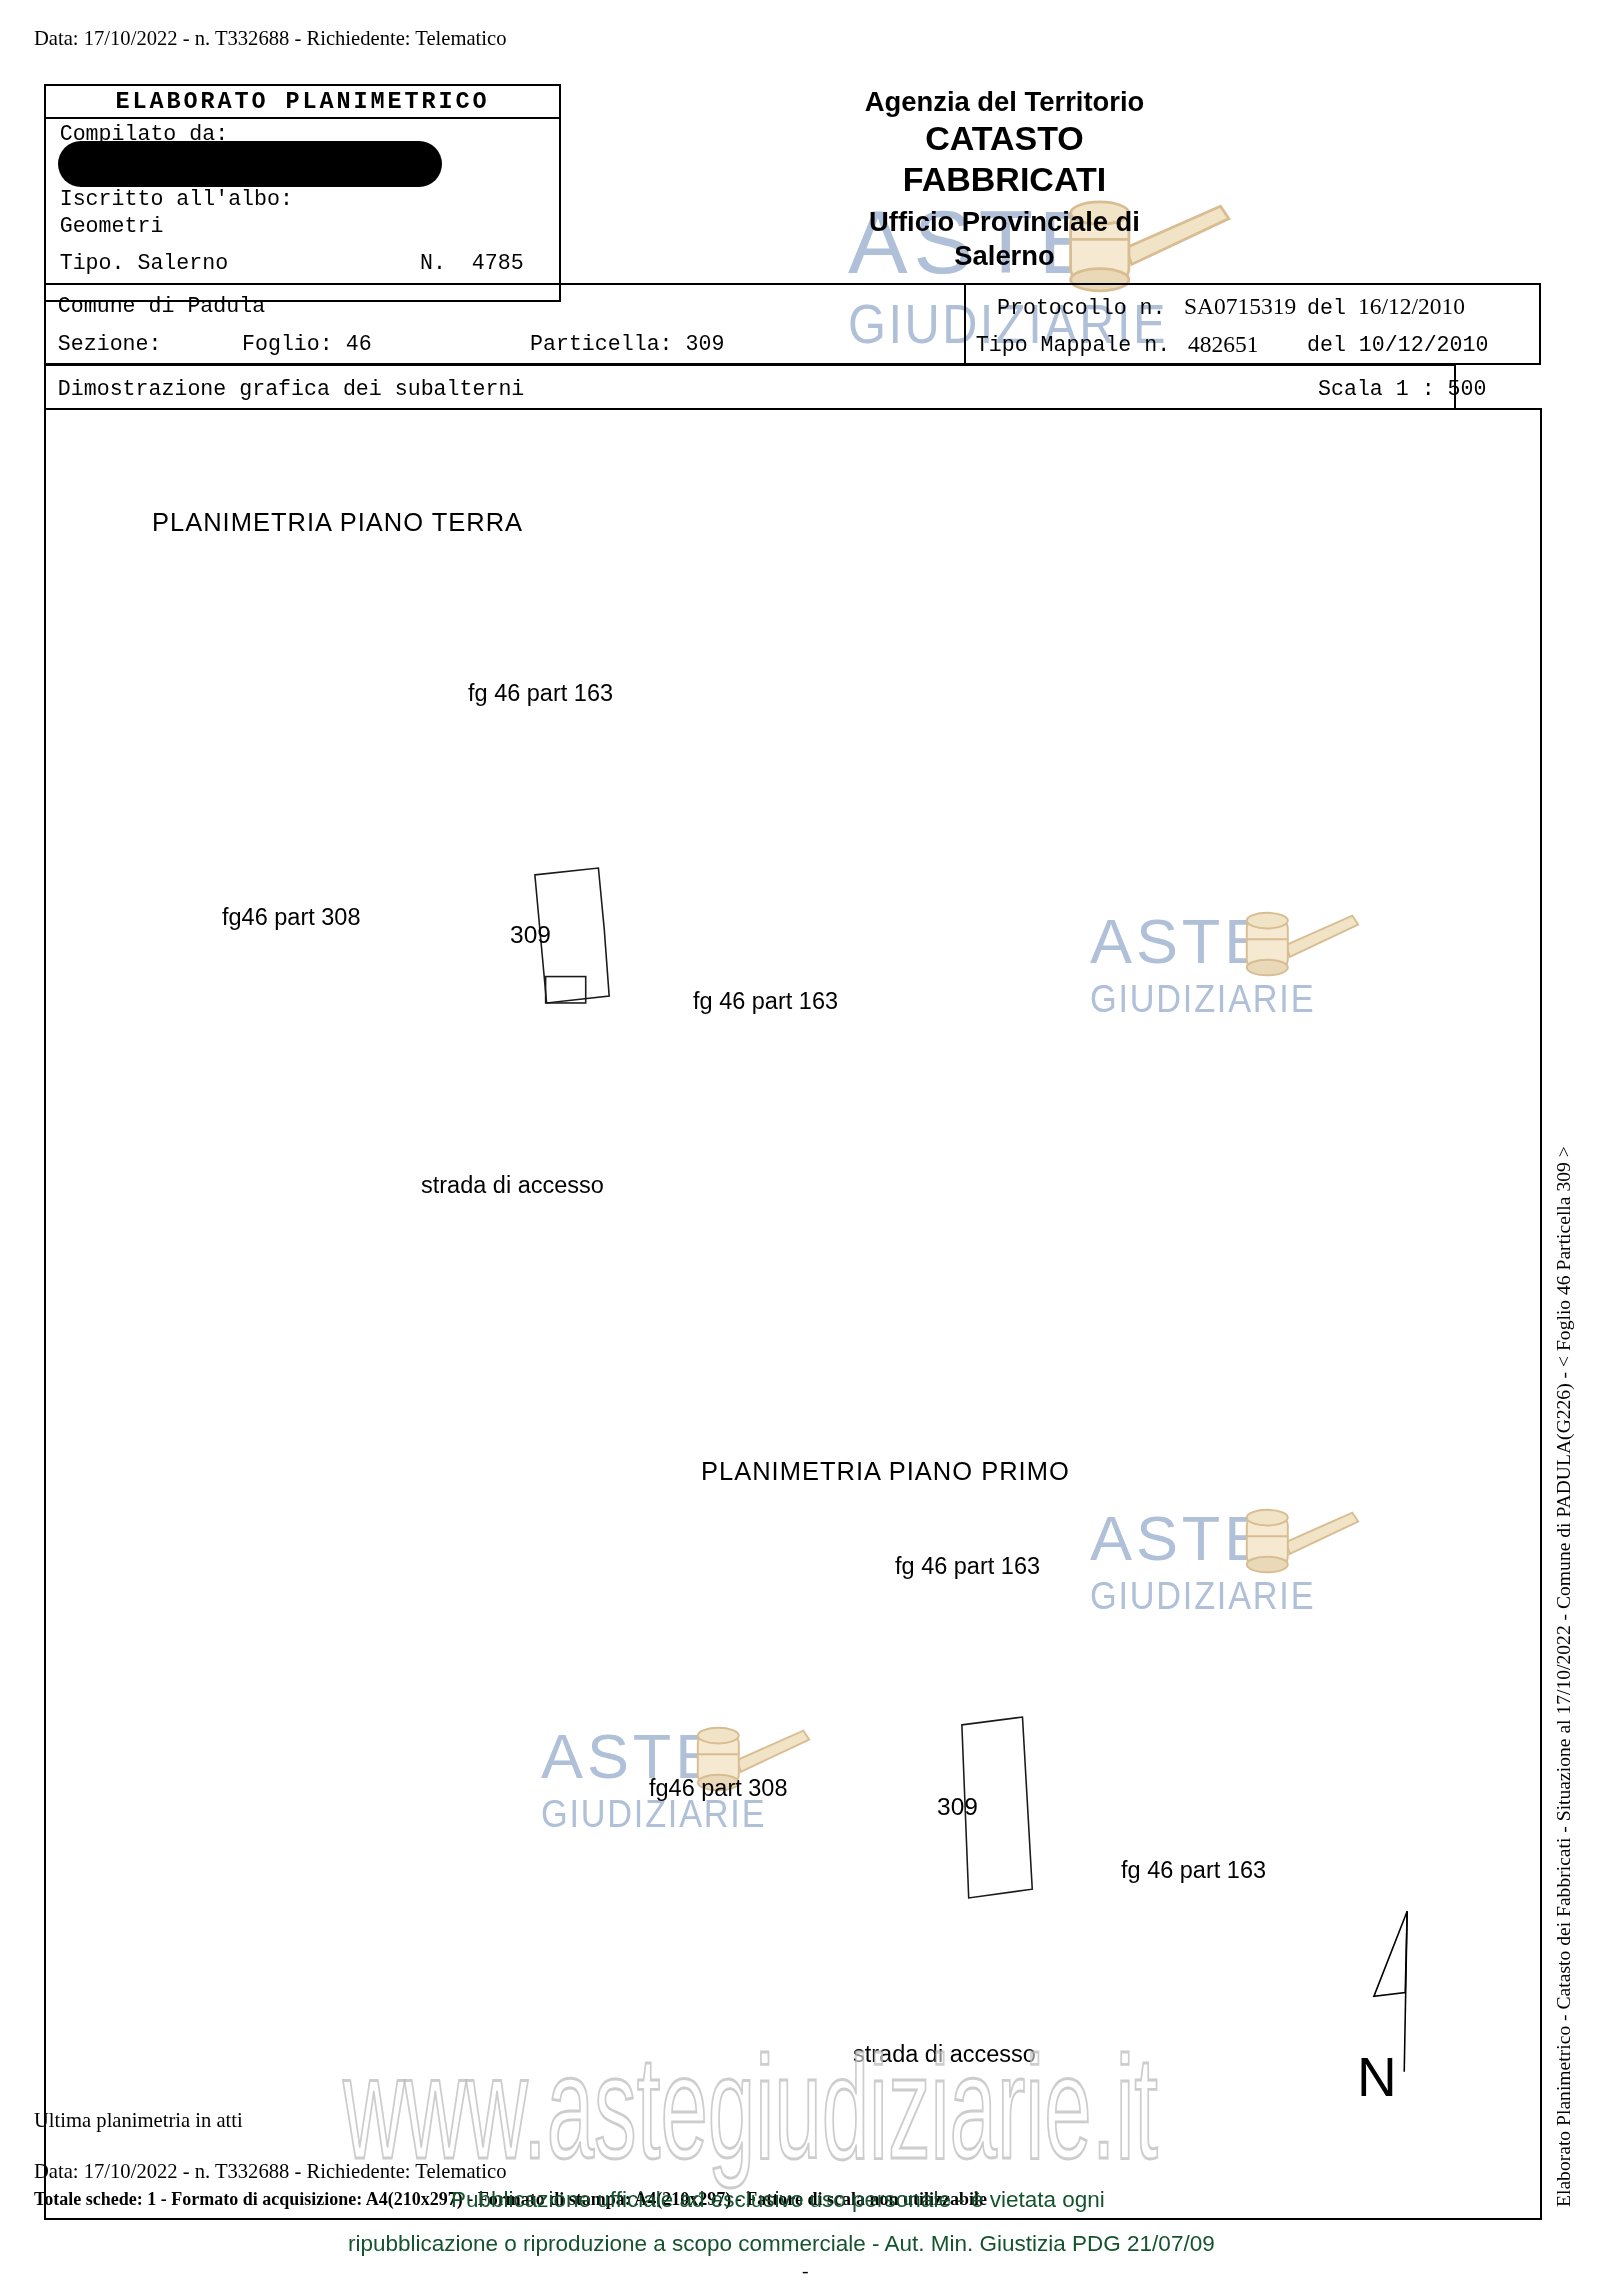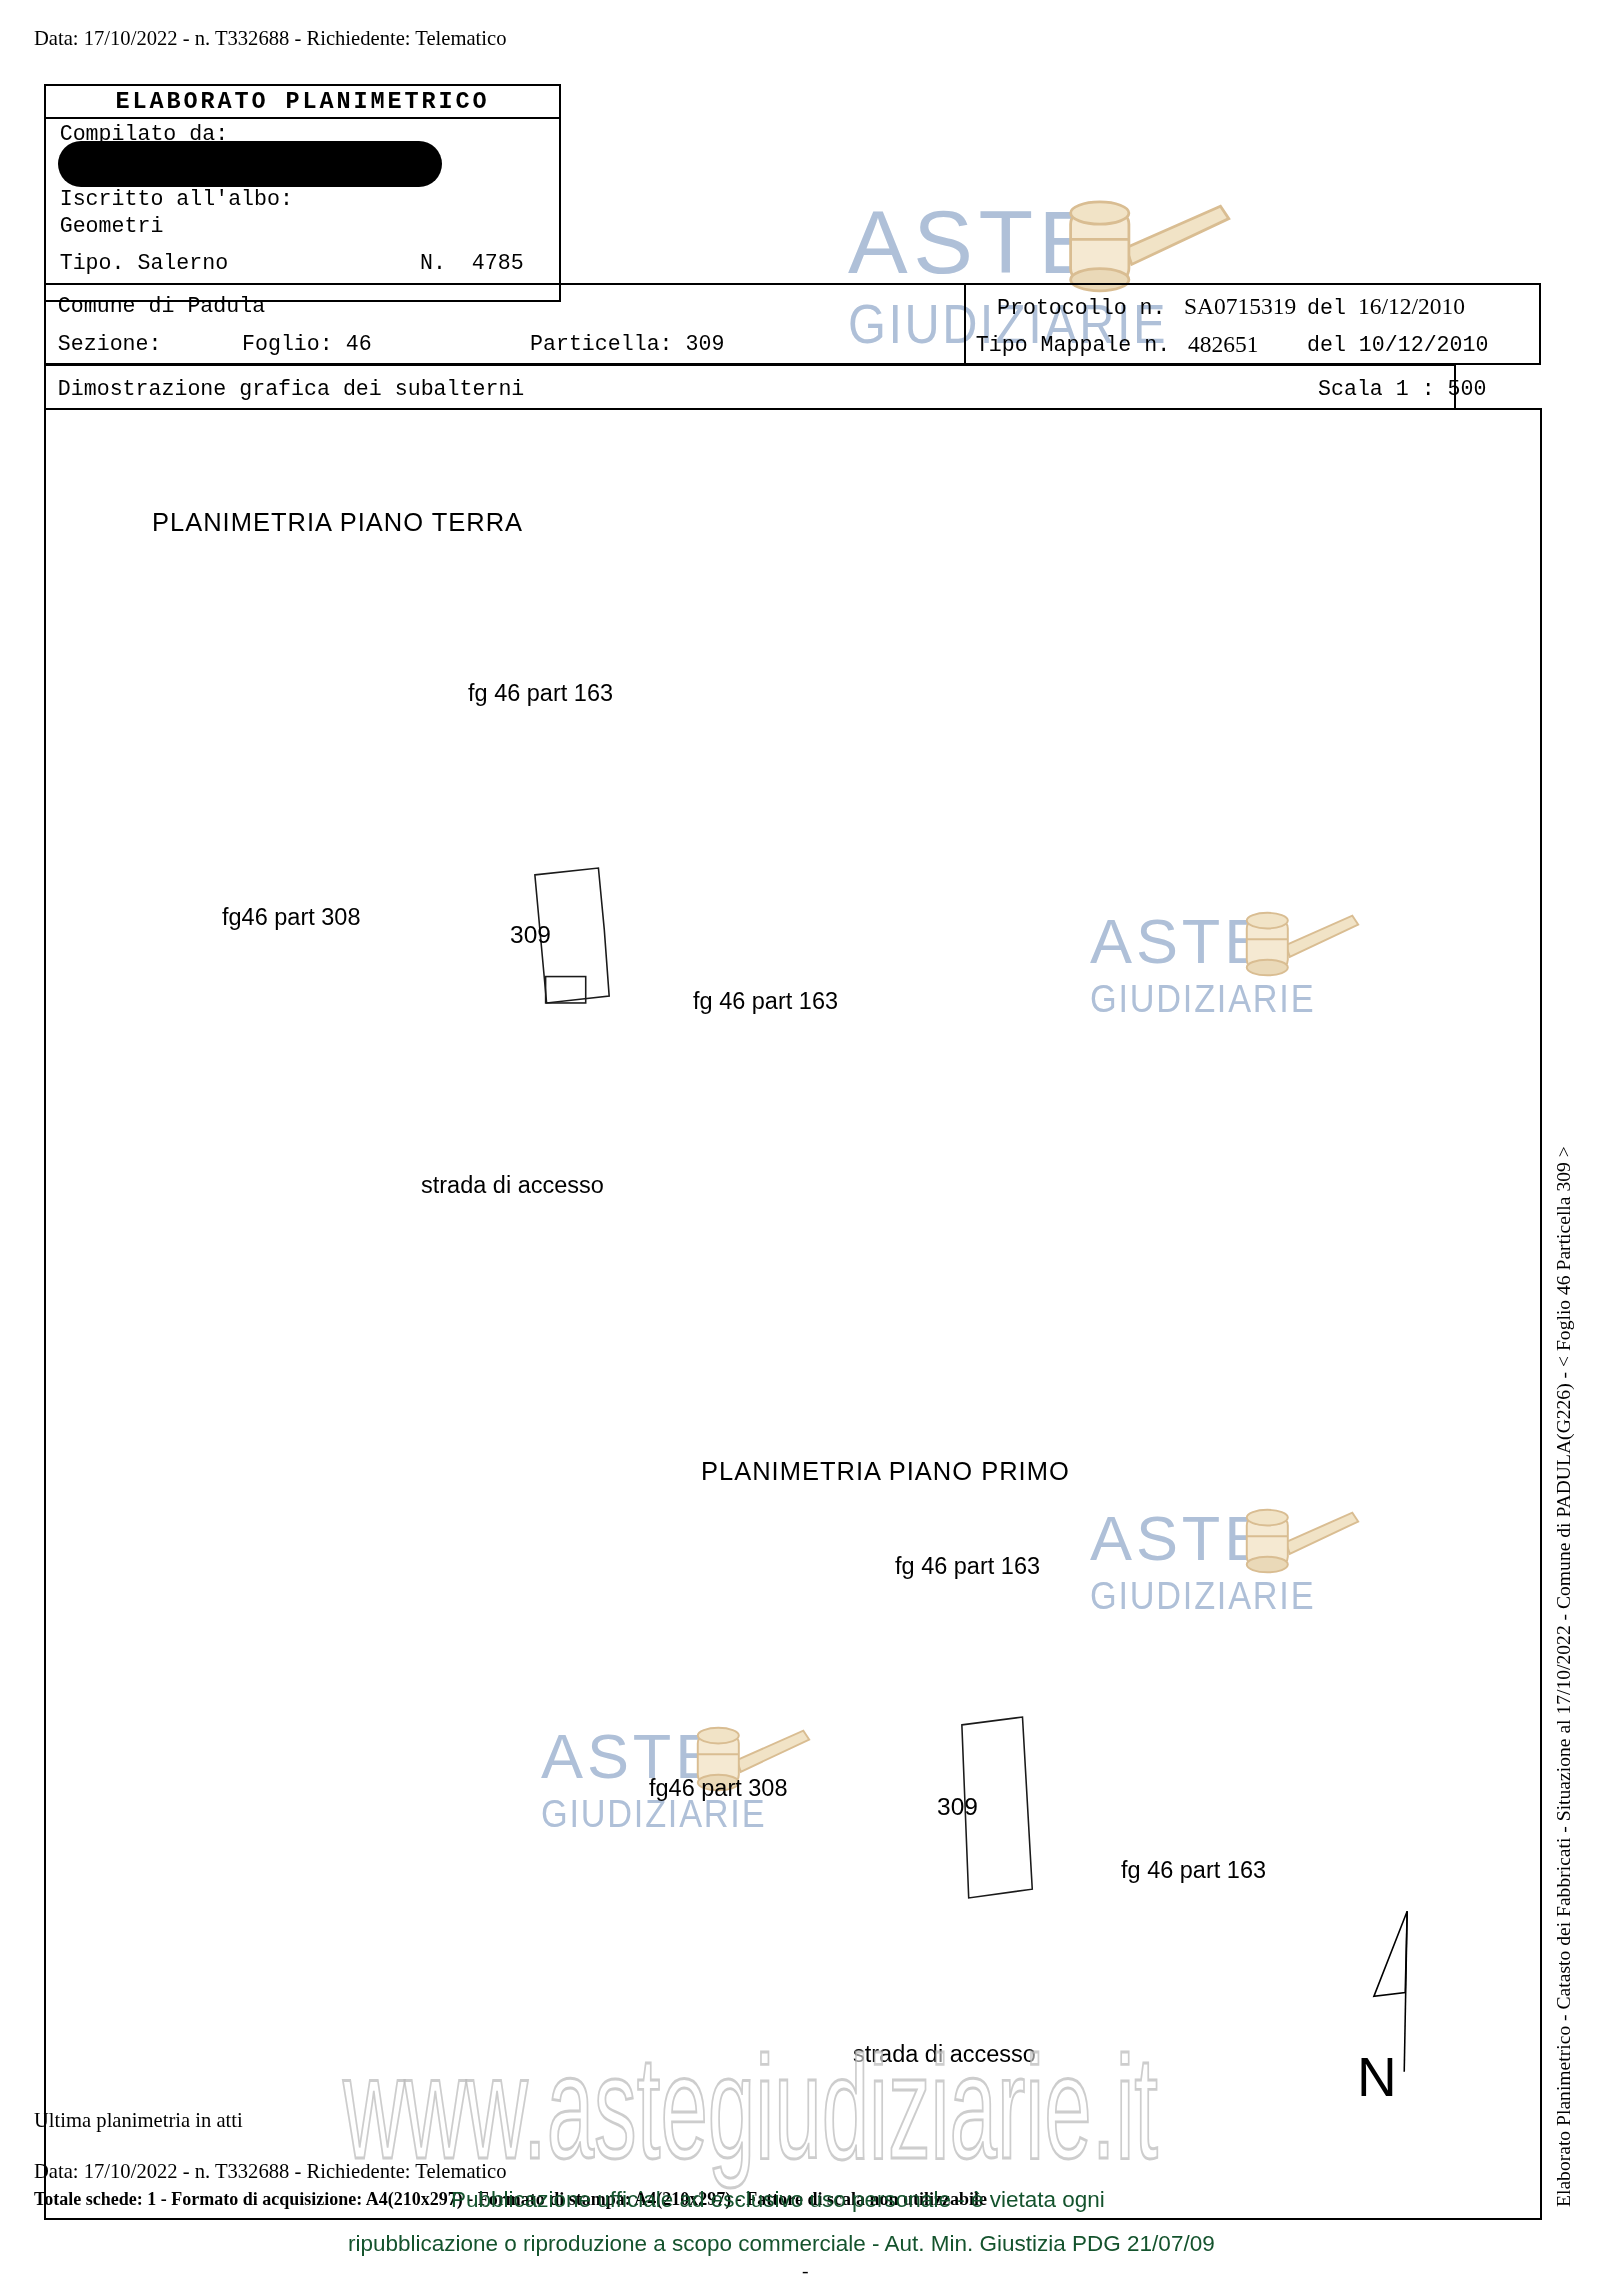--- a/index.html
+++ b/index.html
@@ -105,20 +105,26 @@
     <div class="abs mono nowrap" style="left:0;top:0;width:100%;height:31px;line-height:31px;border-bottom:2.5px solid #000;
          text-align:center;font-weight:bold;font-size:23.5px;letter-spacing:2.9px;">ELABORATO PLANIMETRICO</div>
     <div class="abs mono nowrap" style="left:13.7px;top:36px;font-size:21.6px;">Compilato da:</div>
     <div class="redaction" style="left:11.8px;top:55px;width:384px;height:46px;"></div>
     <div class="abs mono nowrap" style="left:13.7px;top:101px;font-size:21.6px;">Iscritto all'albo:</div>
     <div class="abs mono nowrap" style="left:13.7px;top:128px;font-size:21.6px;">Geometri</div>
     <div class="abs mono nowrap" style="left:13.7px;top:165px;font-size:21.6px;">Tipo. Salerno</div>
     <div class="abs mono nowrap" style="left:374px;top:165px;font-size:21.6px;">N.&nbsp;&nbsp;4785</div>
   </div>
 
+  <div class="abs sans z2" style="left:828px;top:86px;width:353px;text-align:center;font-weight:bold;">
+    <div style="font-size:27.4px;line-height:32px;">Agenzia del Territorio</div>
+    <div style="font-size:34px;line-height:41px;">CATASTO FABBRICATI</div>
+    <div style="font-size:27.4px;line-height:35px;margin-top:3.9px;">Ufficio Provinciale di</div>
+    <div style="font-size:27.4px;line-height:33px;">Salerno</div>
+  </div>
 
   <div class="box" style="left:44px;top:283px;width:922px;height:82px;">
     <div class="abs mono nowrap" style="left:11.8px;top:8.8px;font-size:21.6px;">Comune di Padula</div>
     <div class="abs mono nowrap" style="left:11.8px;top:47px;font-size:21.6px;">Sezione:</div>
     <div class="abs mono nowrap" style="left:196px;top:47px;font-size:21.6px;">Foglio: 46</div>
     <div class="abs mono nowrap" style="left:484px;top:47px;font-size:21.6px;">Particella: 309</div>
   </div>
 
   <div class="box" style="left:964px;top:283px;width:577px;height:82px;">
     <div class="abs mono nowrap" style="left:31px;top:10.8px;font-size:21.6px;">Protocollo n.</div>

